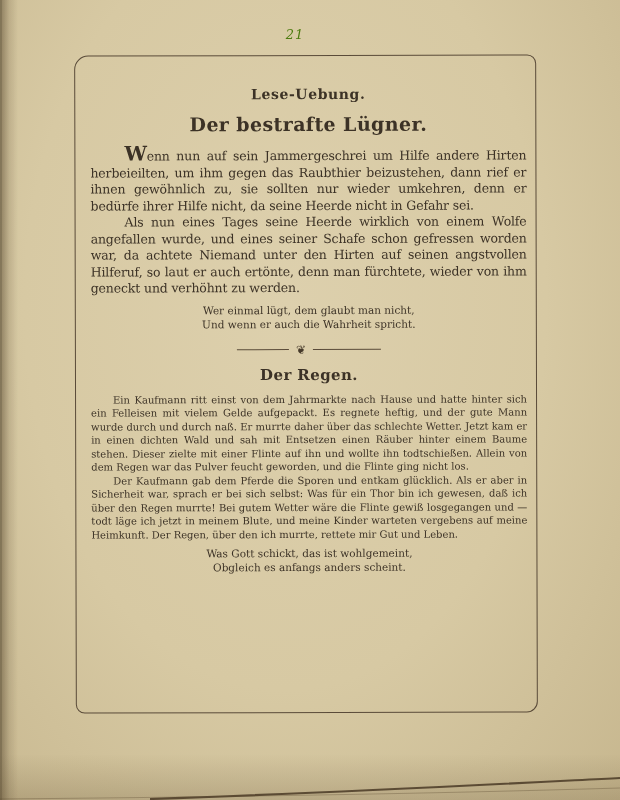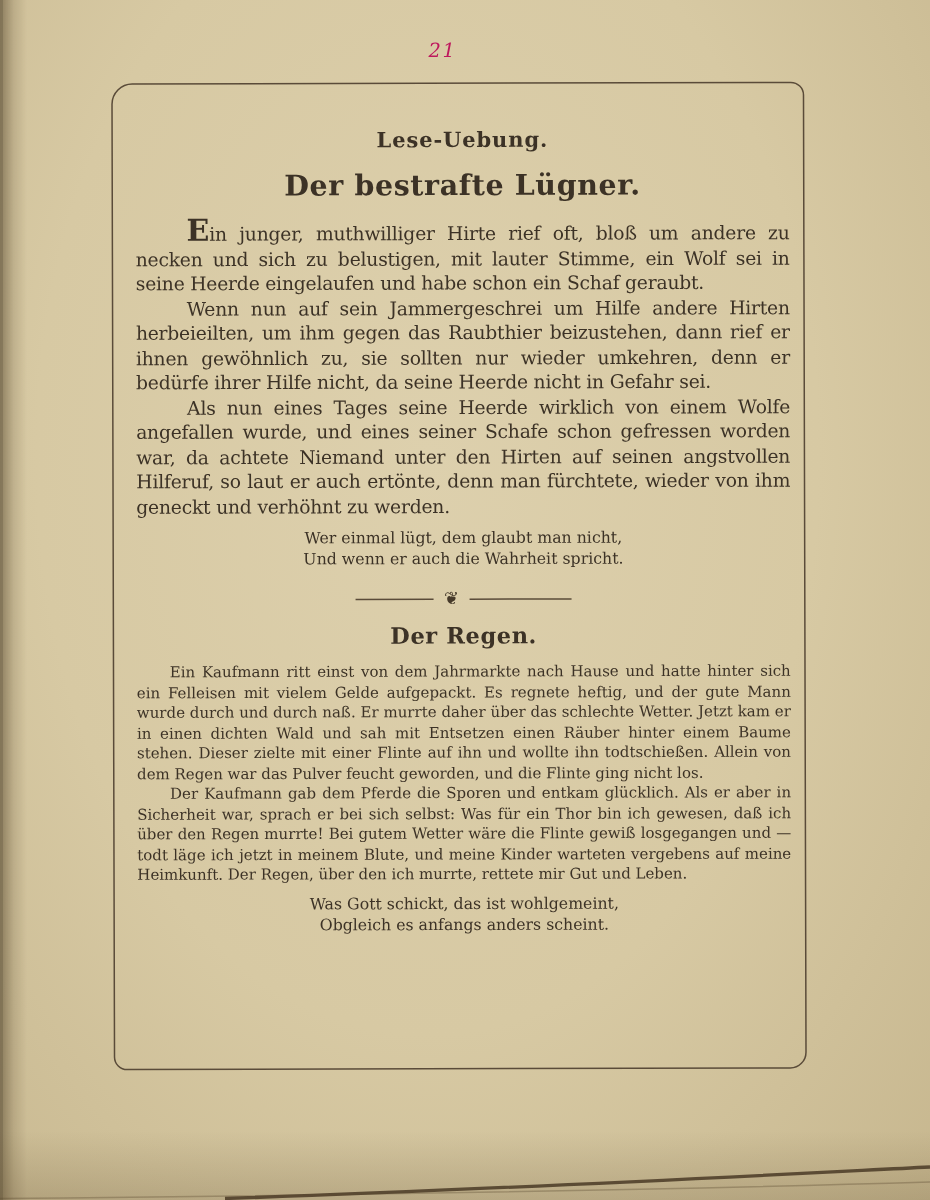--- a/index.html
+++ b/index.html
@@ -15,21 +15,21 @@
     border-left:2px solid rgba(70,56,34,.55);
     pointer-events:none;
   }
   .bottom-shade{
     position:absolute;left:0;bottom:0;width:100%;height:46px;
     background:linear-gradient(0deg, rgba(96,78,48,.22), rgba(96,78,48,0));
     pointer-events:none;
   }
   .page-number{
     position:absolute;top:27px;left:75px;width:440px;text-align:center;
-    font-size:13px;font-style:italic;letter-spacing:1px;color:#be185d;
+    font-size:13px;font-style:italic;letter-spacing:1px;color:#4d7c0f;
   }
   .frame{
     position:absolute;left:75px;top:55px;width:462px;height:658px;
     border:1px solid #5a4b39;
     border-radius:14px 9px 11px 9px;
     box-sizing:border-box;
     padding:30px 9px 0 15px;
     overflow:hidden;
     transform:rotate(-0.15deg);
   }
@@ -70,21 +70,20 @@
 
   <div class="page-number">21</div>
 
   <div class="frame">
 
     <p class="kicker">Lese-Uebung.</p>
 
     <h1 class="title1">Der bestrafte Lügner.</h1>
 
     <div class="body1">
-        <div class="par">Ein junger, muthwilliger Hirte rief oft, bloß um andere zu necken und sich zu belustigen, mit lauter Stimme, ein Wolf sei in seine Heerde eingelaufen und habe schon ein Schaf geraubt.</div>
         <div class="par">Wenn nun auf sein Jammergeschrei um Hilfe andere Hirten herbeieilten, um ihm gegen das Raubthier beizustehen, dann rief er ihnen gewöhnlich zu, sie sollten nur wieder umkehren, denn er bedürfe ihrer Hilfe nicht, da seine Heerde nicht in Gefahr sei.</div>
         <div class="par">Als nun eines Tages seine Heerde wirklich von einem Wolfe angefallen wurde, und eines seiner Schafe schon gefressen worden war, da achtete Niemand unter den Hirten auf seinen angstvollen Hilferuf, so laut er auch ertönte, denn man fürchtete, wieder von ihm geneckt und verhöhnt zu werden.</div>
       </div>
 
     <div class="verse">
         <div class="verse-line">Wer einmal lügt, dem glaubt man nicht,</div>
         <div class="verse-line">Und wenn er auch die Wahrheit spricht.</div>
       </div>
 
     <div class="divider">

